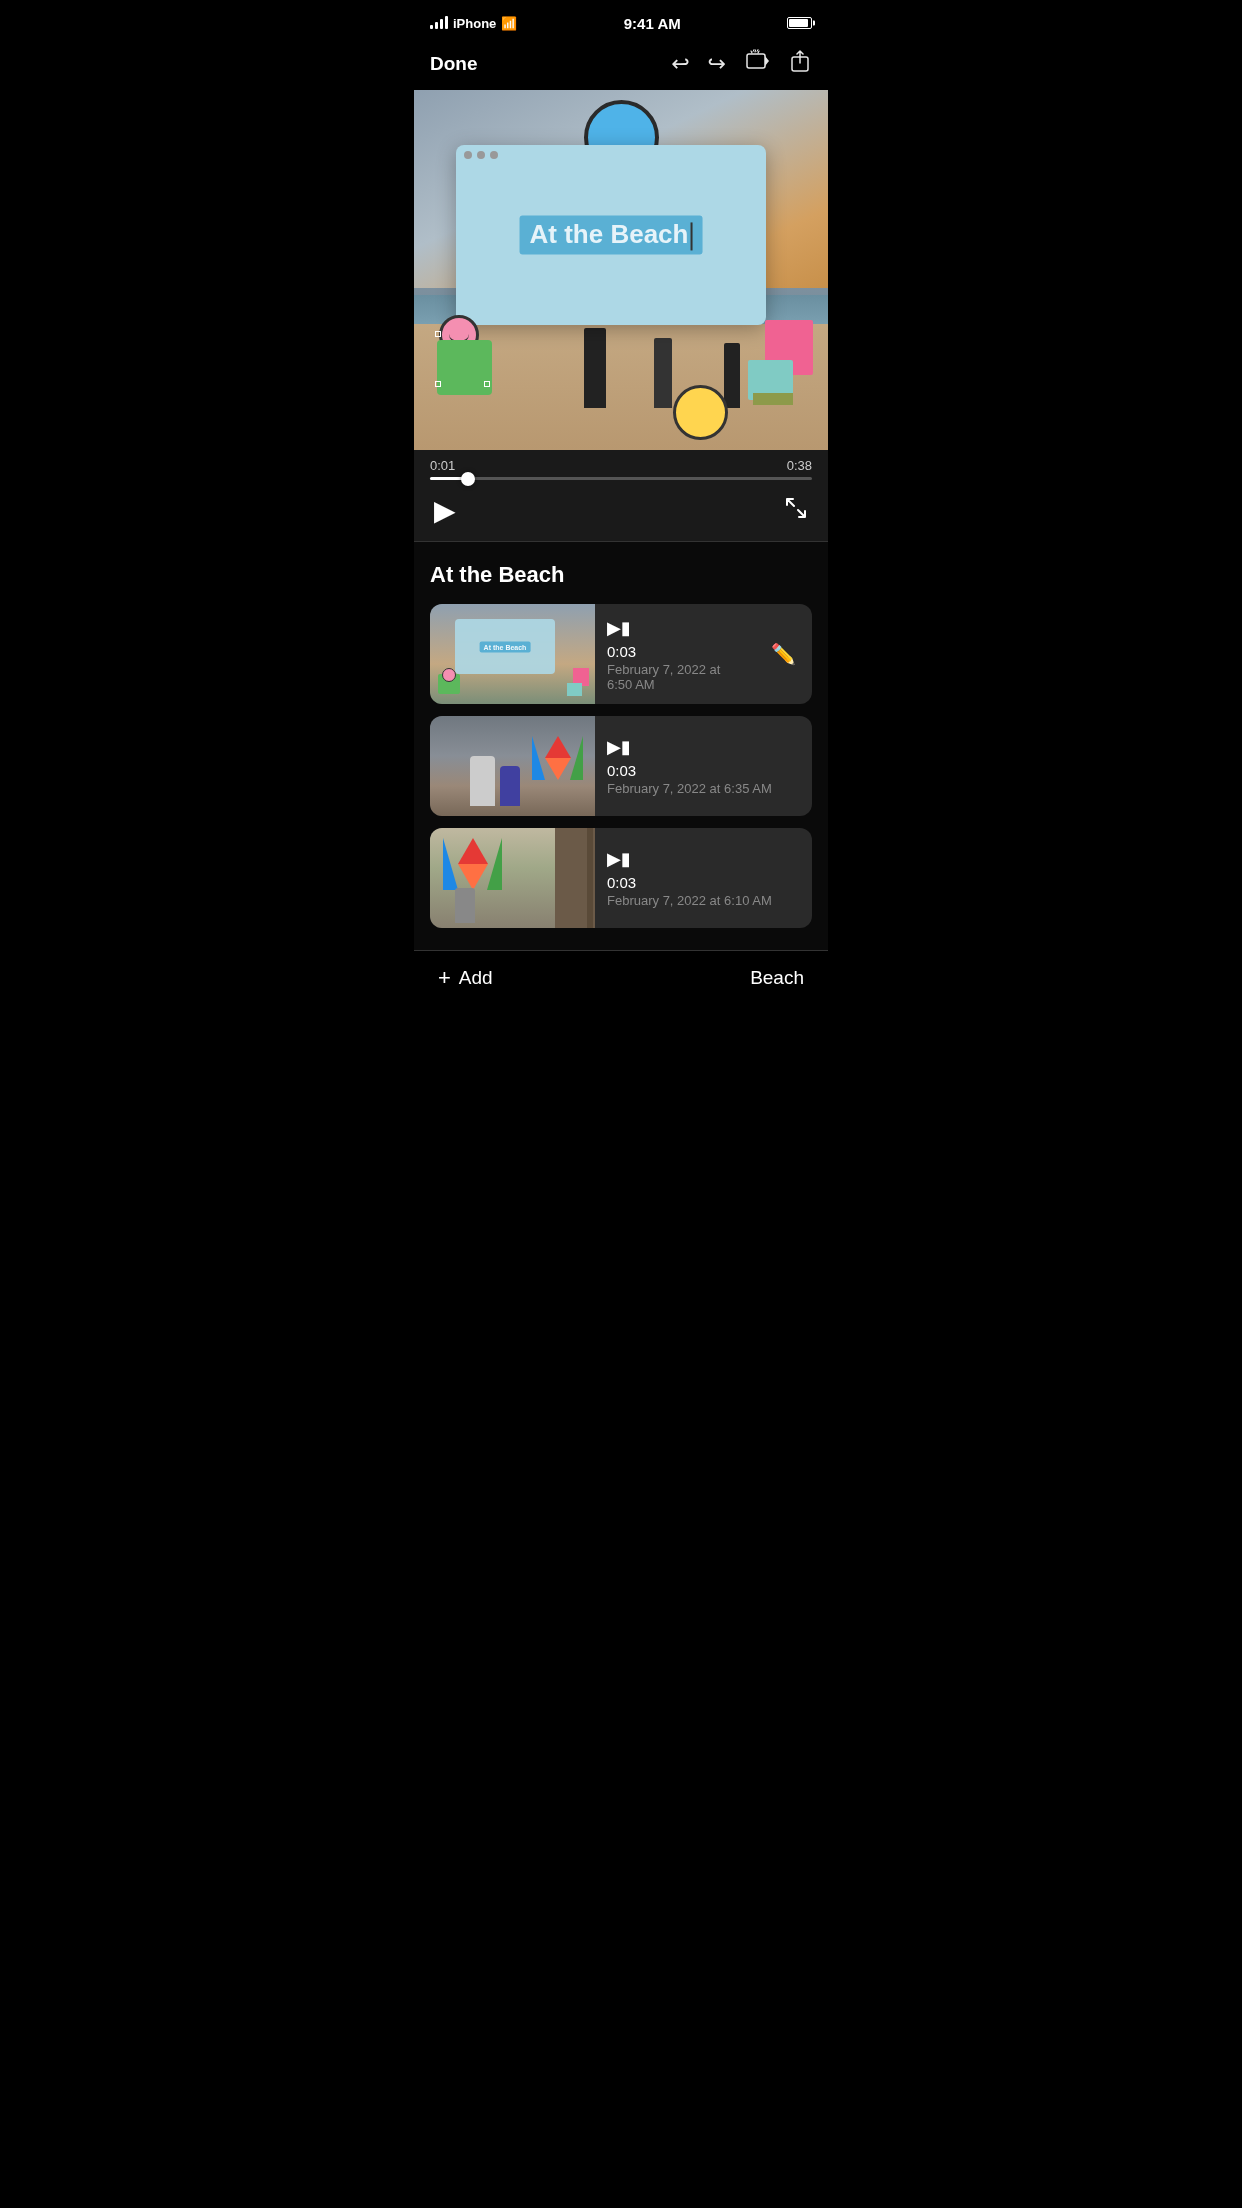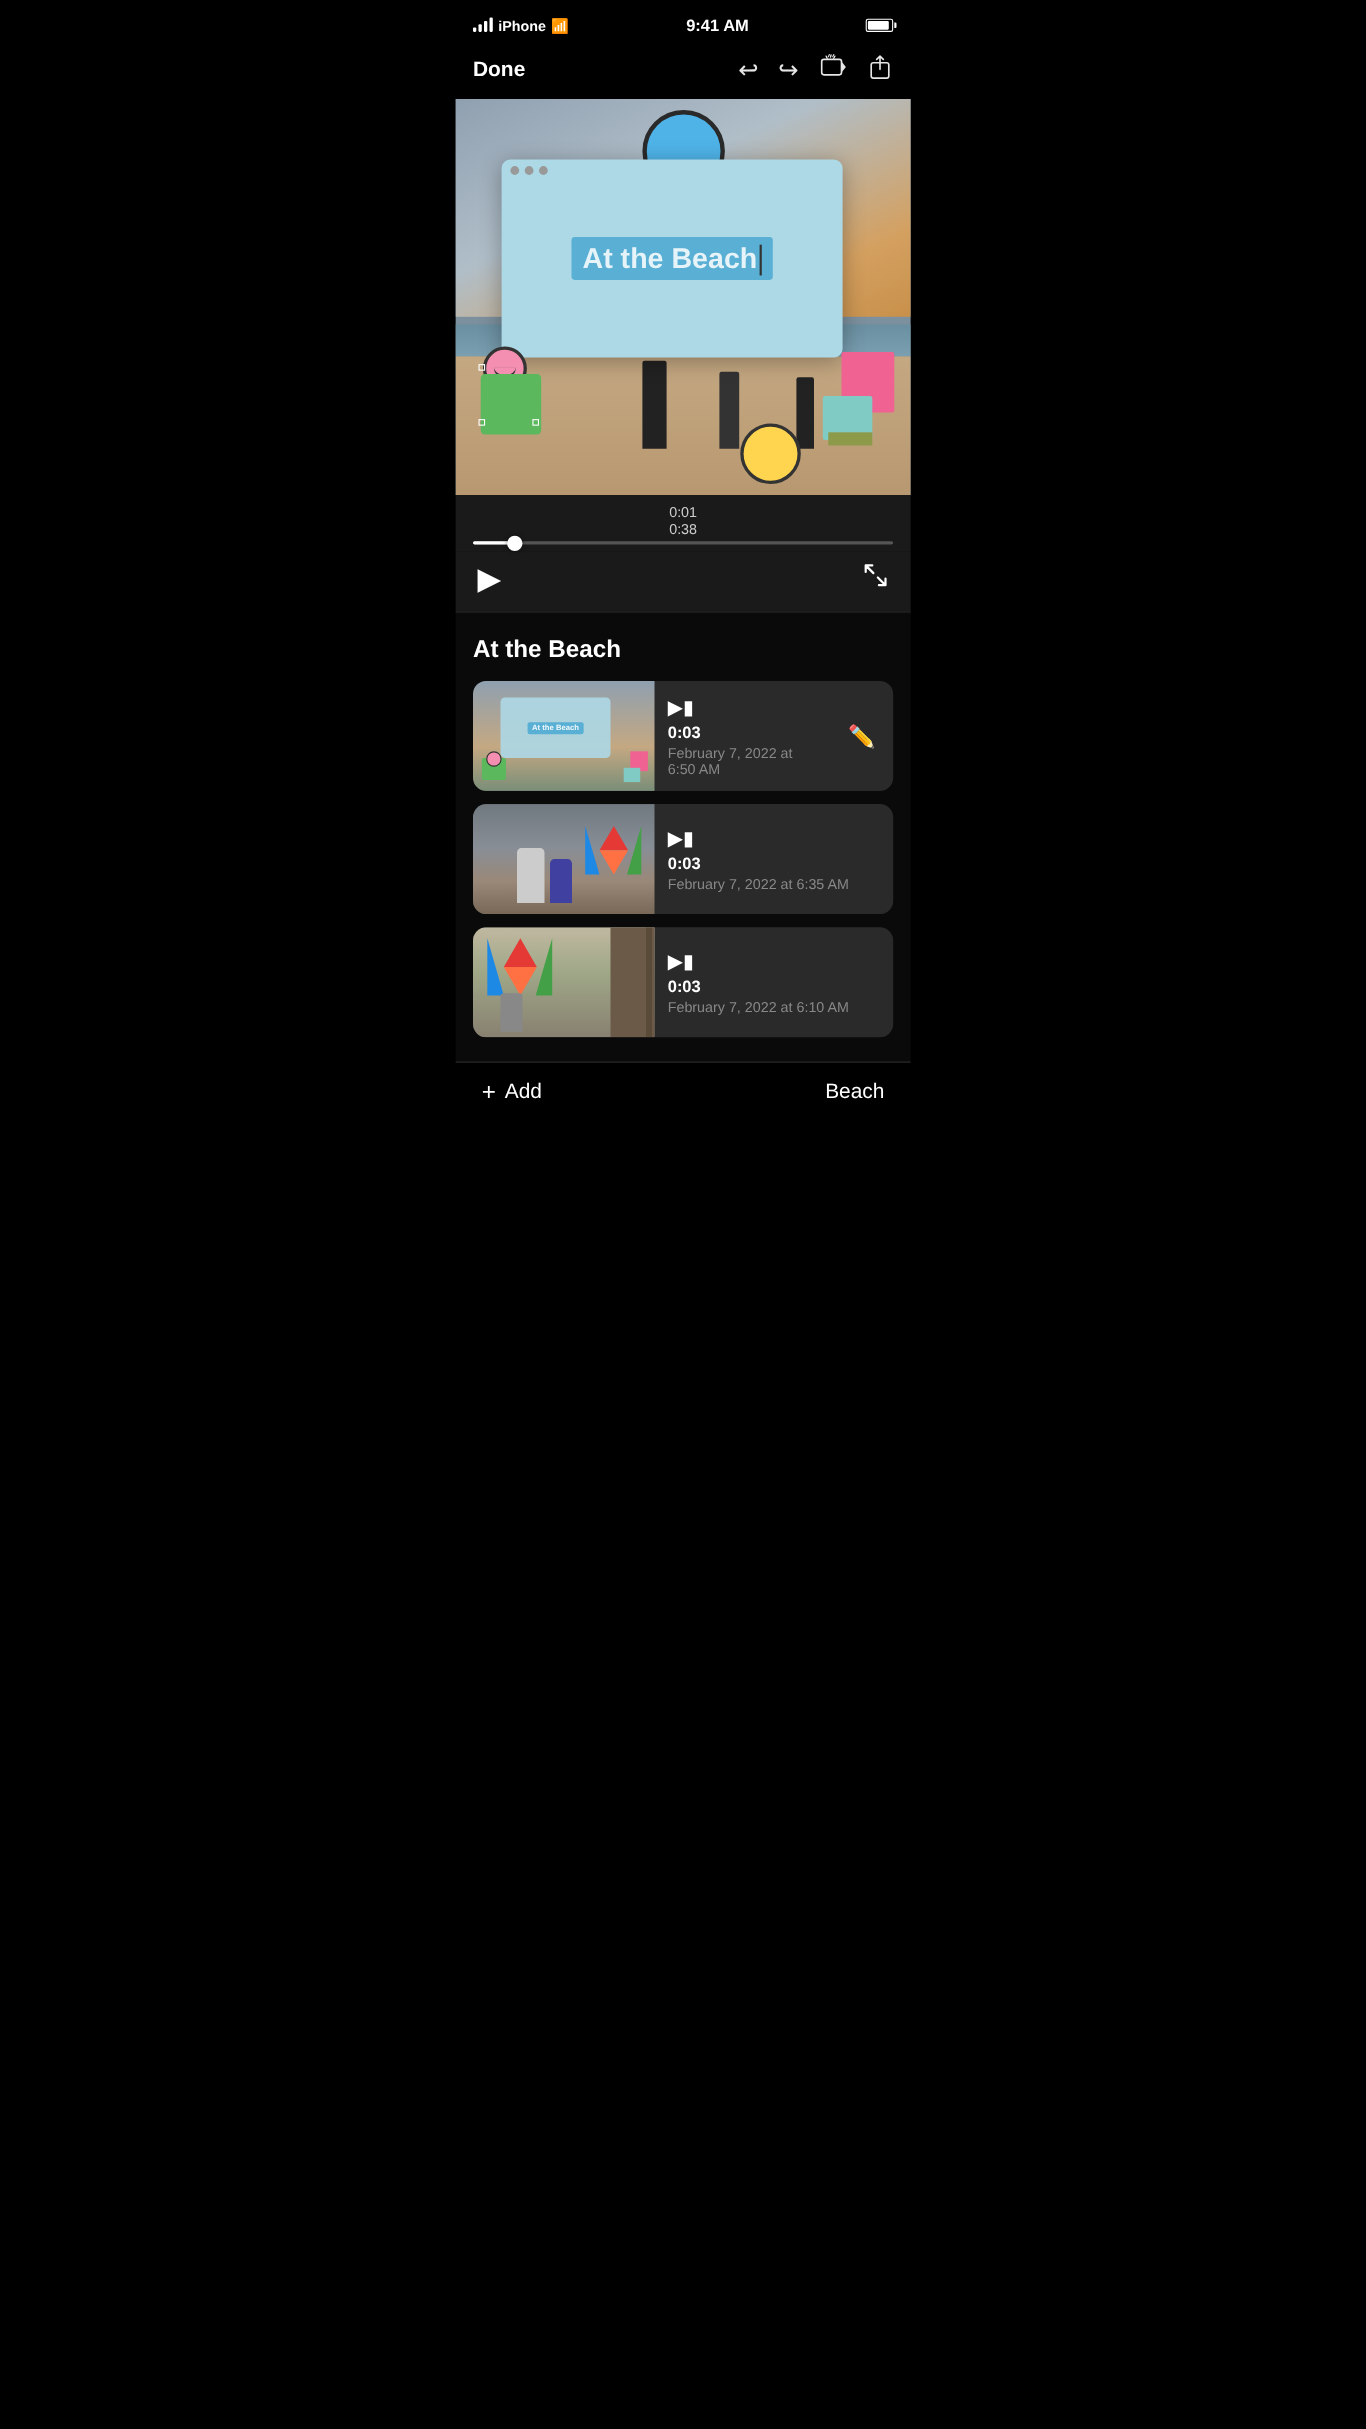--- a/index.html
+++ b/index.html
@@ -286,21 +286,20 @@
     
     .progress-bar-section {
       background: #1a1a1a;
       padding: 8px 16px 6px;
     }
     .time-row {
       display: flex;
       justify-content: space-between;
       align-items: center;
       margin-bottom: 4px;
-      flex-direction: column;
     }
     .time-label {
       font-size: 13px;
       color: #ccc;
     }
     .progress-track {
       width: 100%;
       height: 3px;
       background: #555;
       border-radius: 2px;
@@ -379,21 +378,21 @@
       flex: 1;
       padding: 0 12px;
     }
     .clip-video-icon {
       font-size: 18px;
       color: #fff;
       margin-bottom: 4px;
     }
     .clip-duration {
       font-size: 15px;
-      font-weight: 700;
+      font-weight: 400;
       color: #fff;
       margin-bottom: 2px;
     }
     .clip-date {
       font-size: 13px;
       color: #888;
     }
     .clip-edit-btn {
       padding: 0 16px;
       font-size: 20px;

